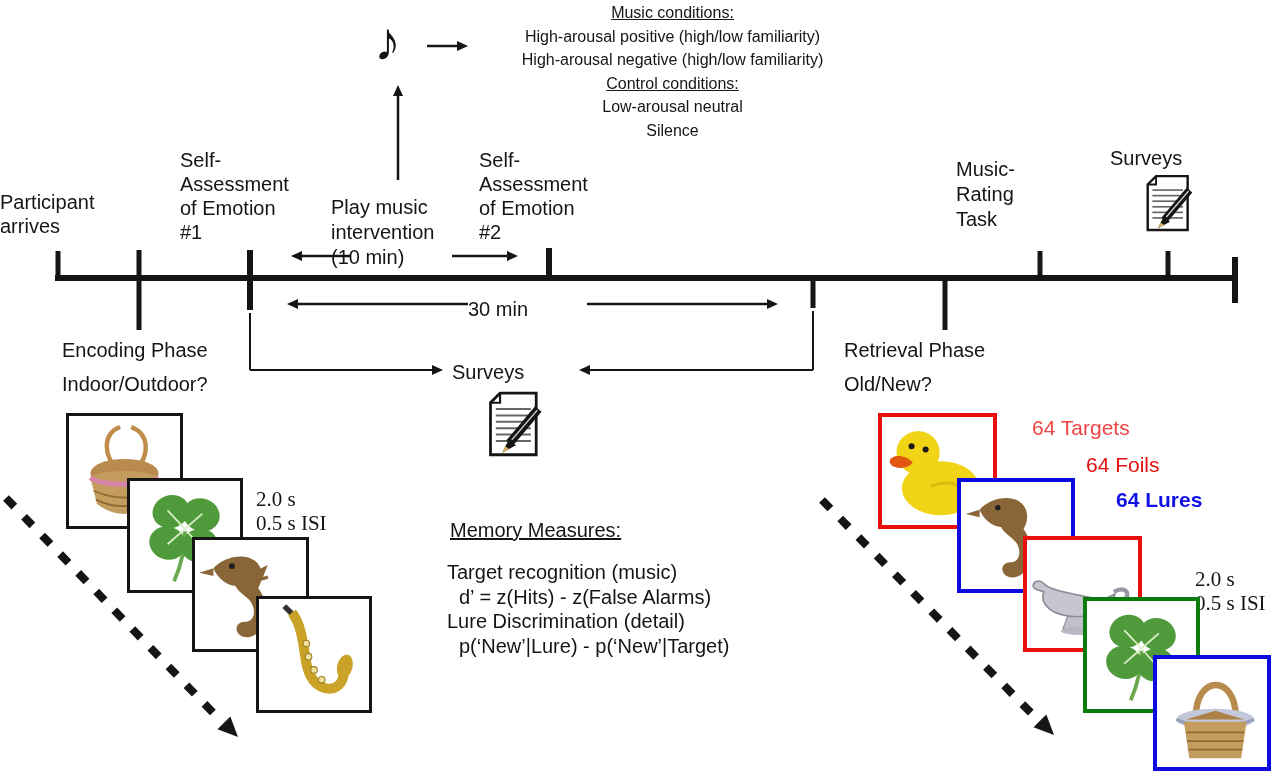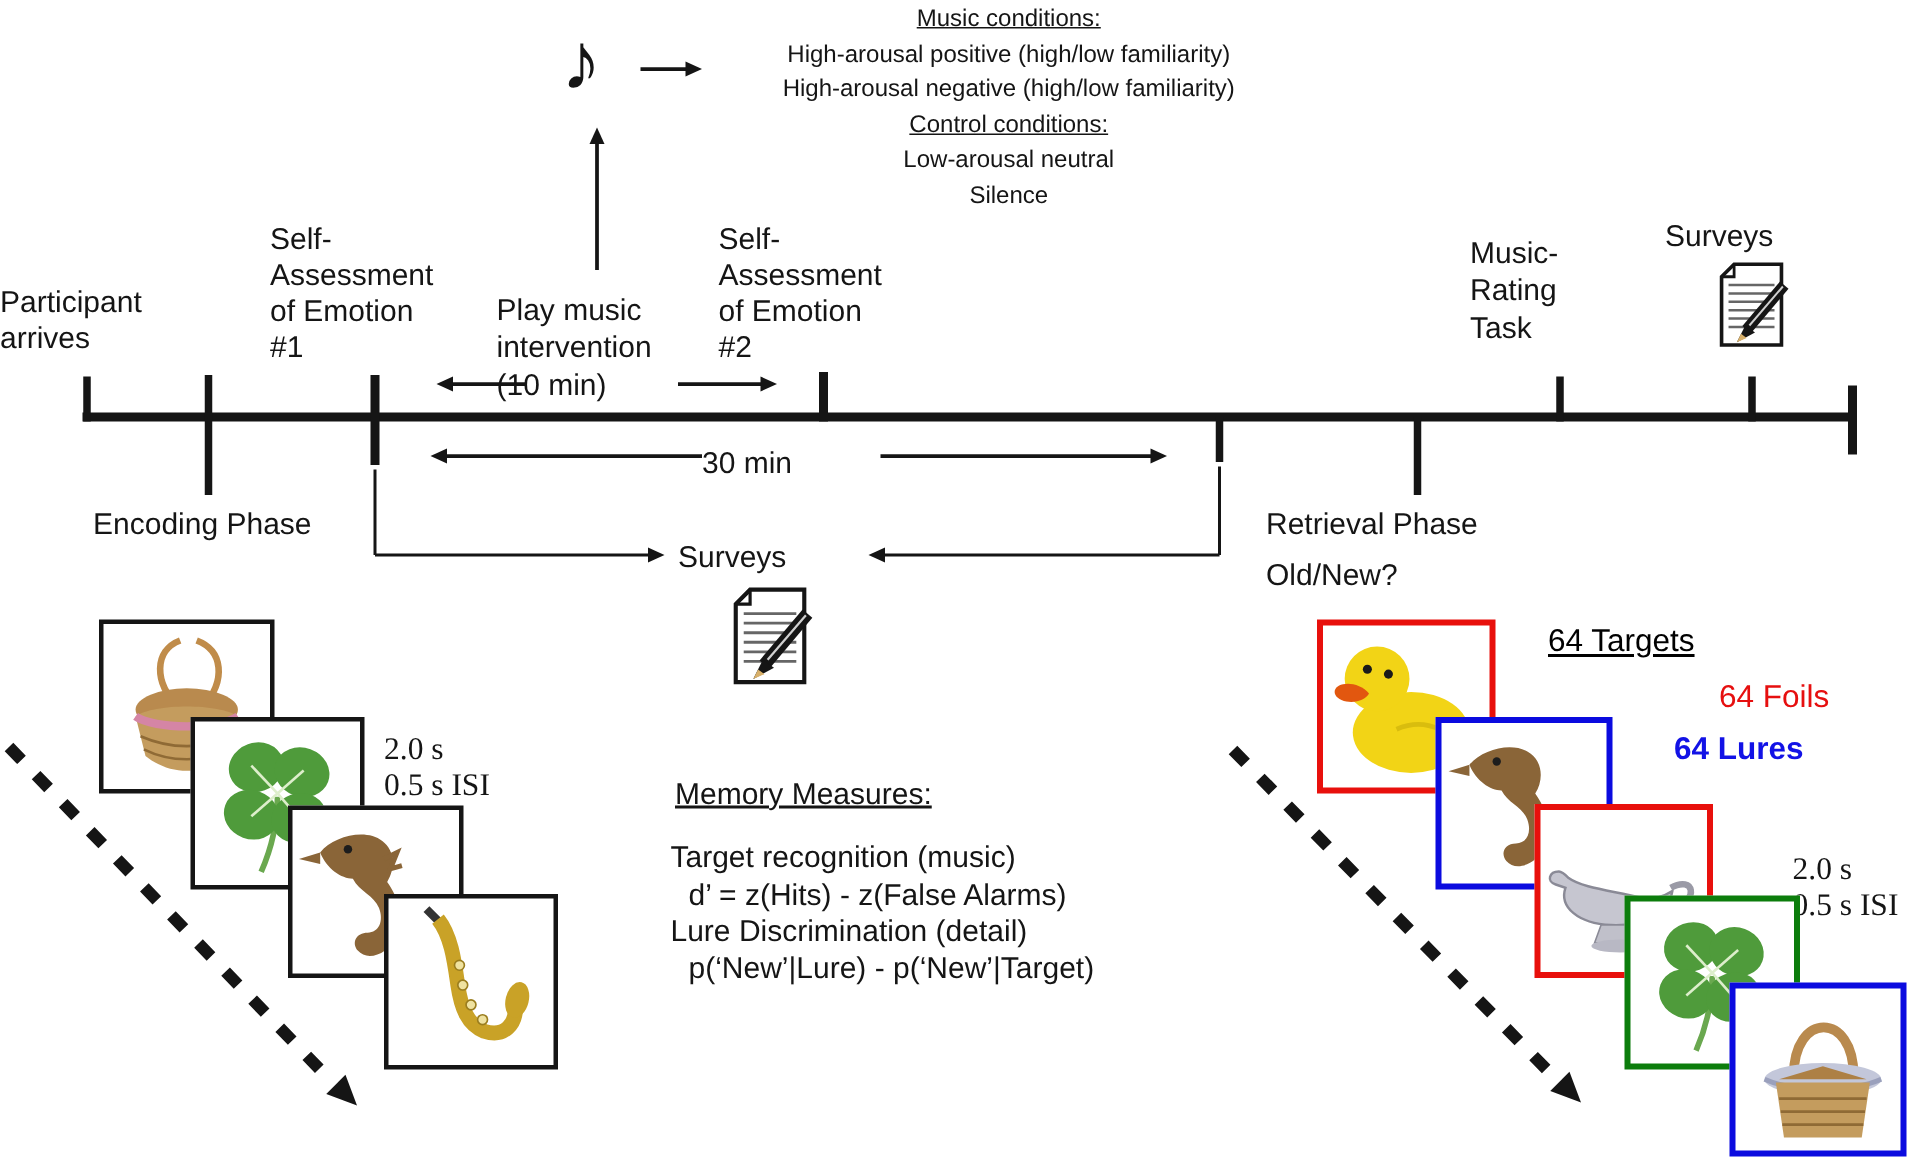--- a/index.html
+++ b/index.html
@@ -92,44 +92,45 @@
 #1</div>
   <div class="lbl" style="left:331px;width:140px;top:195px;line-height:25px">Play music
 intervention
 (10 min)</div>
   <div class="lbl" style="left:479px;width:140px;top:148px">Self-
 Assessment
 of Emotion
 #2</div>
   <div class="lbl" style="left:468px;width:90px;top:297px">30 min</div>
   <div class="lbl" style="left:452px;width:120px;top:360px">Surveys</div>
-  <div class="lbl" style="left:980px;width:120px;top:157px;line-height:25px">Music-
+  <div class="lbl" style="left:956px;width:120px;top:157px;line-height:25px">Music-
 Rating
 Task</div>
   <div class="lbl" style="left:1110px;width:120px;top:146px">Surveys</div>
 
   <div class="lbl left" style="left:62px;top:338px;width:230px">Encoding Phase</div>
+  <div class="lbl left" style="left:62px;top:372px;width:230px">Indoor/Outdoor?</div>
   <div class="lbl" style="left:844px;top:338px;width:200px">Retrieval Phase</div>
   <div class="lbl" style="left:844px;top:372px;width:200px">Old/New?</div>
 
   <div class="lbl serif" style="left:256px;top:487px;width:92px">2.0 s
 0.5 s ISI</div>
   <div class="lbl serif" style="left:1195px;top:567px;width:92px">2.0 s
 0.5 s ISI</div>
 
   <div class="lbl u" style="left:450px;top:518px;width:240px">Memory Measures:</div>
   <div class="mem">
     <div>Target recognition (music)</div>
     <div class="ind">d’ = z(Hits) - z(False Alarms)</div>
     <div>Lure Discrimination (detail)</div>
     <div class="ind">p(‘New’|Lure) - p(‘New’|Target)</div>
   </div>
 
-  <div class="legend" style="left: 1032px; top: 417px; color: #000000; text-decoration: underline;">64 Targets</div>
-  <div class="legend" style="left: 1146px; top: 454px; color: rgb(230, 15, 15);">64 Foils</div>
+  <div class="legend" style="left: 1032px; top: 417px; color: #ef4444;">64 Targets</div>
+  <div class="legend" style="left: 1086px; top: 454px; color: rgb(230, 15, 15);">64 Foils</div>
   <div class="legend" style="left: 1116px; top: 489px; color: rgb(18, 18, 230); font-weight: bold;">64 Lures</div>
 
   <div class="docicon" style="left:484px;top:391px;width:64px;height:68px">
     <svg viewBox="0 0 56 64" width="64" height="68">
       <path d="M13 2 H47 V60 H4 V11 Z" fill="#fff" stroke="#151515" stroke-width="2.6"></path>
       <path d="M13 2 V11 H4" fill="none" stroke="#151515" stroke-width="2"></path>
       <g stroke="#666" stroke-width="1.8">
         <line x1="9" y1="17" x2="42" y2="17"></line>
           <line x1="9" y1="23" x2="42" y2="23"></line>
         <line x1="9" y1="29" x2="42" y2="29"></line>

